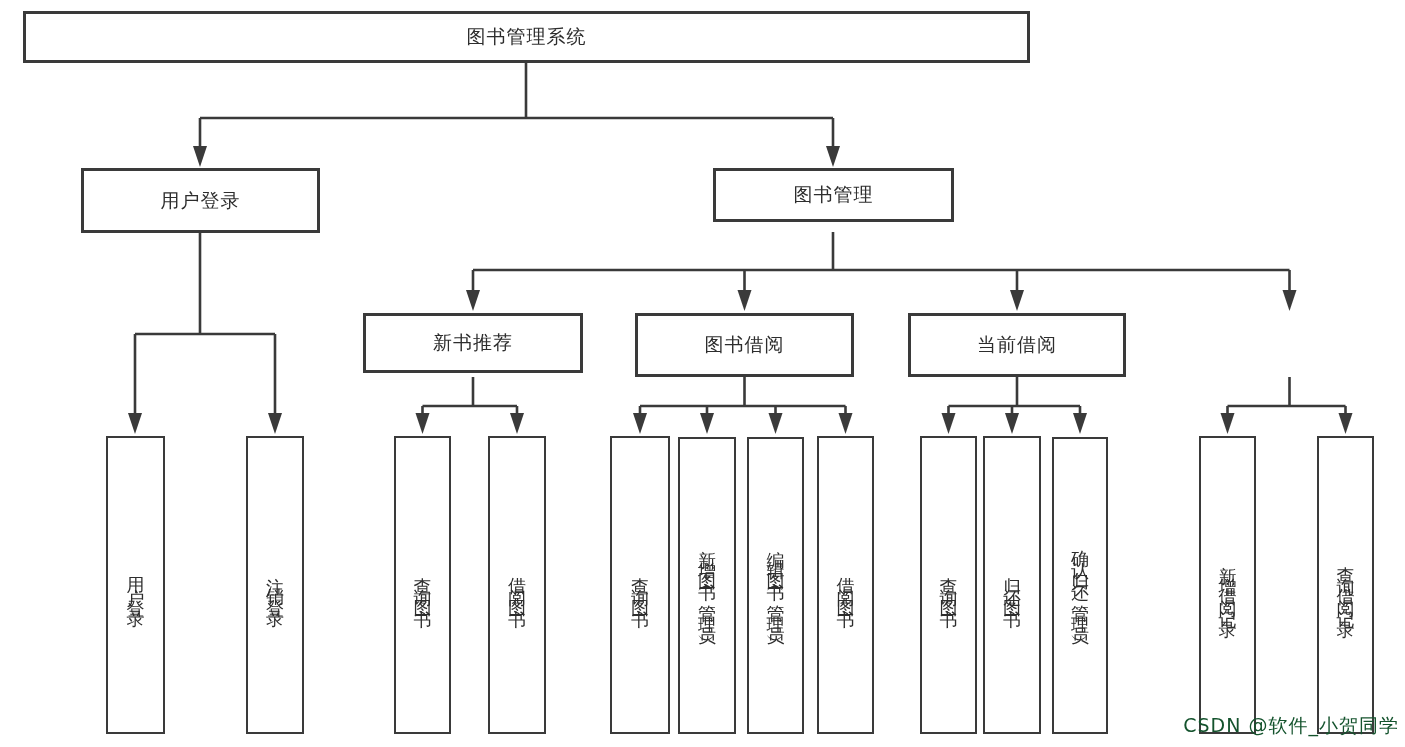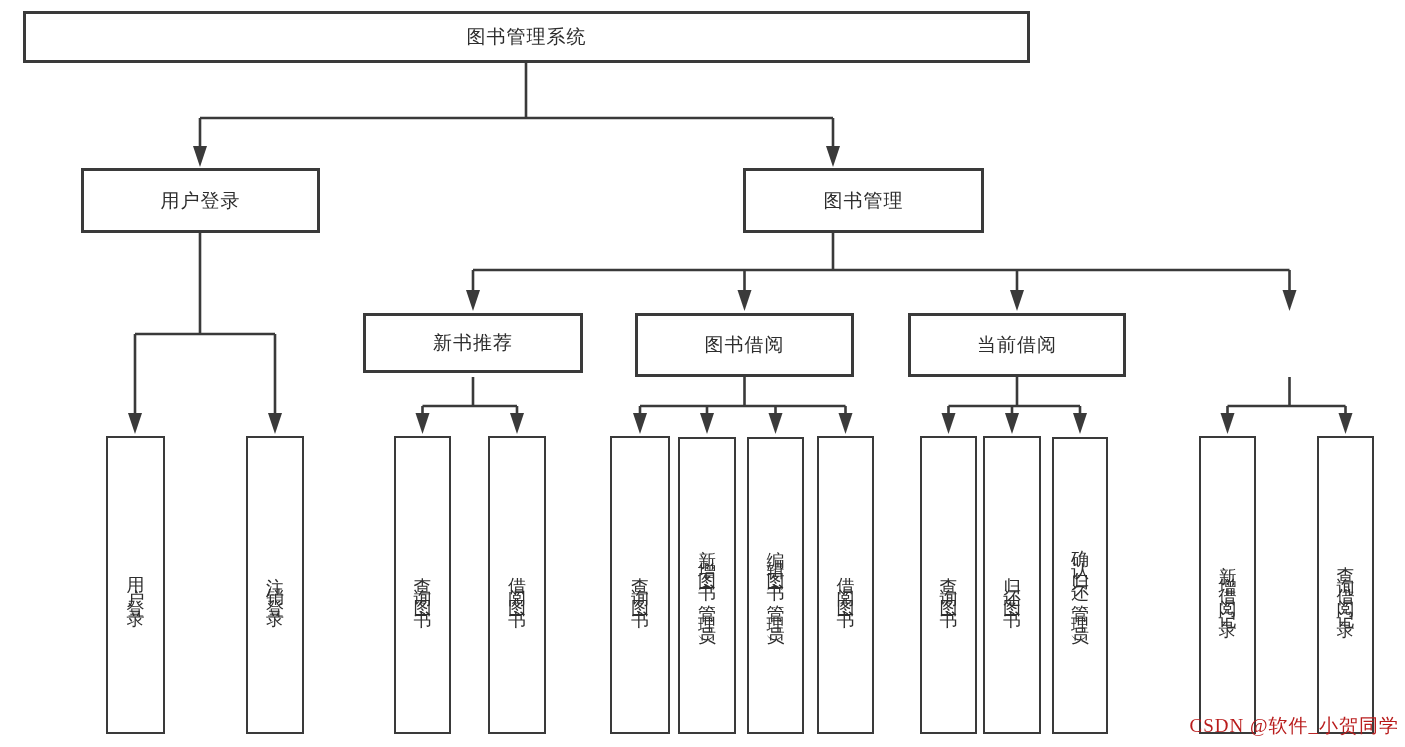--- a/index.html
+++ b/index.html
@@ -44,24 +44,23 @@
     letter-spacing: 11px;
     line-height: 1.1;
     white-space: nowrap;
   }
   .watermark {
     position: absolute;
     right: 6px;
     bottom: 8px;
     z-index: 2;
     font-size: 19px;
-    color: #b91c1c;
+    color: #14532d;
     letter-spacing: 1px;
     white-space: nowrap;
-    font-family: Liberation Serif, serif;
   }
 </style>
 </head>
 <body>
 
 <div class="stage">
 
   <svg class="wires" viewBox="0 0 1405 747" xmlns="http://www.w3.org/2000/svg">
     <g stroke="#3a3a3a" stroke-width="2.6" fill="none">
 
@@ -102,21 +101,21 @@
     </g>
   </svg>
 
   <div class="node" style="left:23px; top:11px; width:1007px; height:52px;">
     <span class="lbl">图书管理系统</span>
   </div>
 
   <div class="node" style="left:81px; top:168px; width:239px; height:65px;">
     <span class="lbl">用户登录</span>
   </div>
-  <div class="node" style="left:713px; top:168px; width:241px; height:65px;margin-left:30px;">
+  <div class="node" style="left:713px; top:168px; width:241px; height:54px;">
     <span class="lbl">图书管理</span>
   </div>
 
   <div class="node" style="left:363px; top:313px; width:220px; height:60px;">
     <span class="lbl">新书推荐</span>
   </div>
   <div class="node" style="left:635px; top:313px; width:219px; height:64px;">
     <span class="lbl">图书借阅</span>
   </div>
   <div class="node" style="left:908px; top:313px; width:218px; height:64px;">

